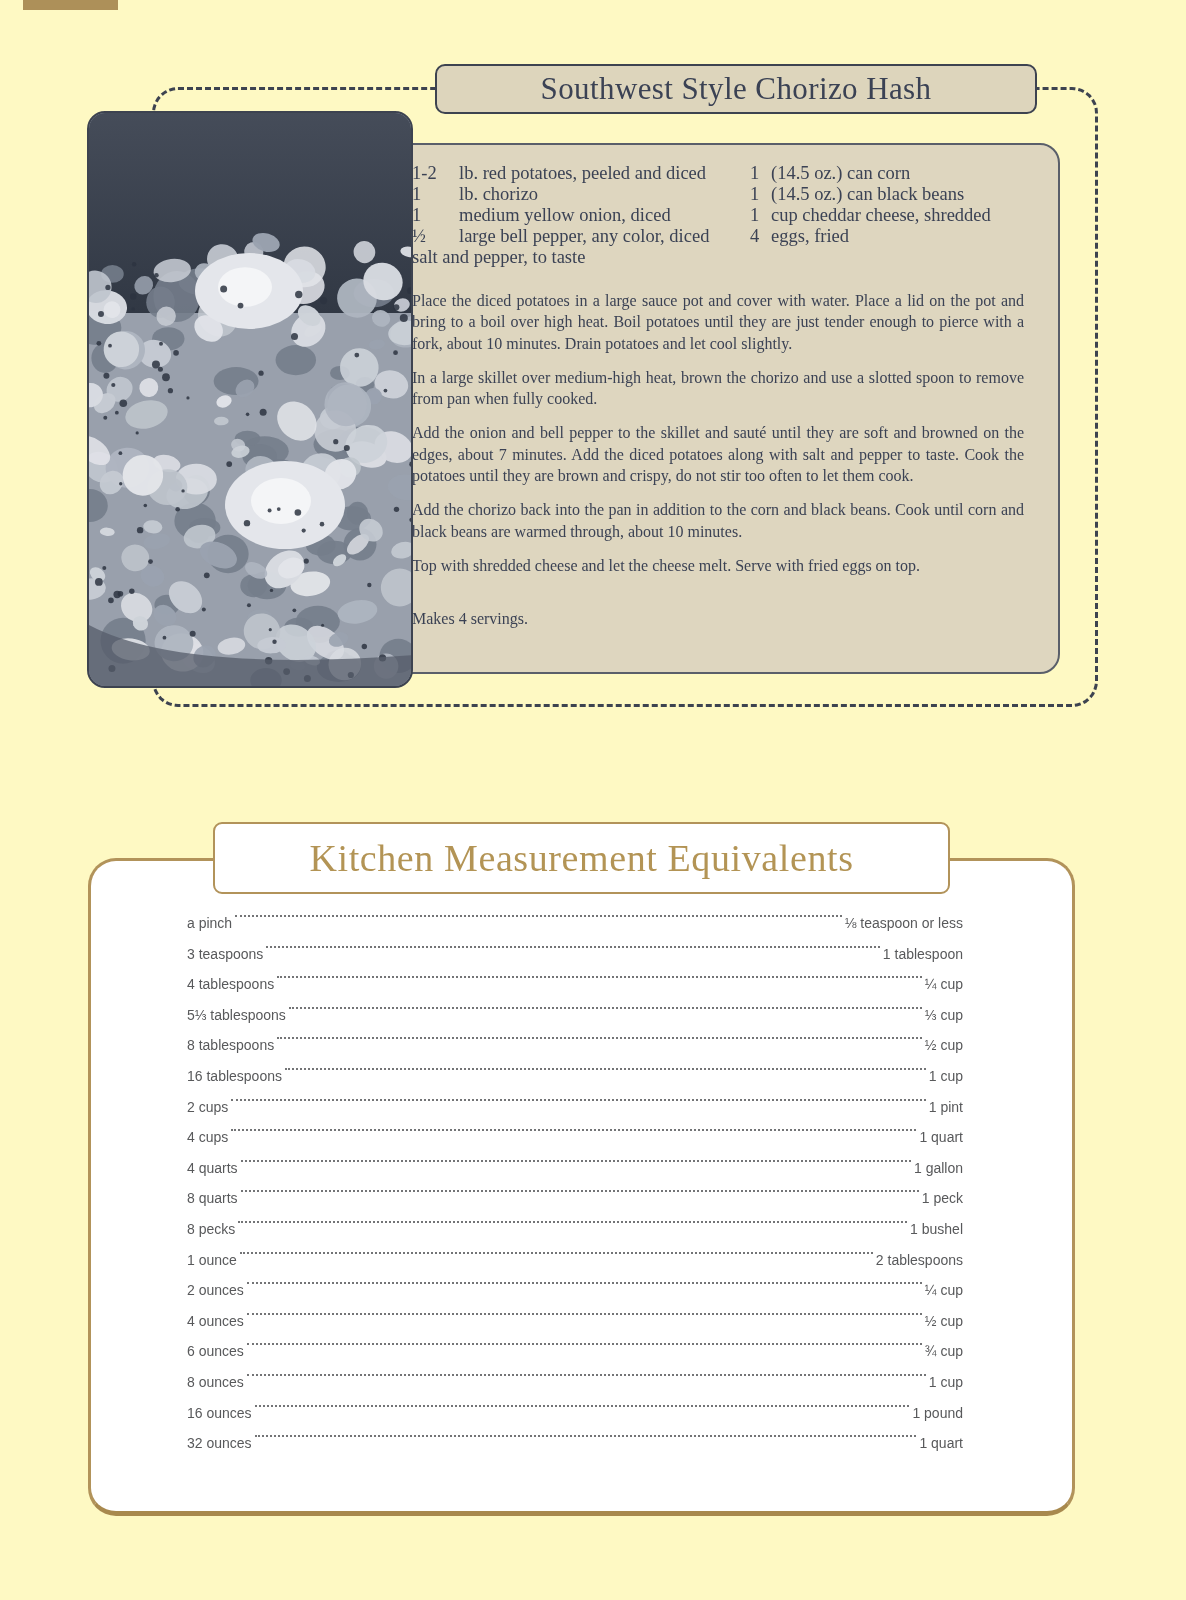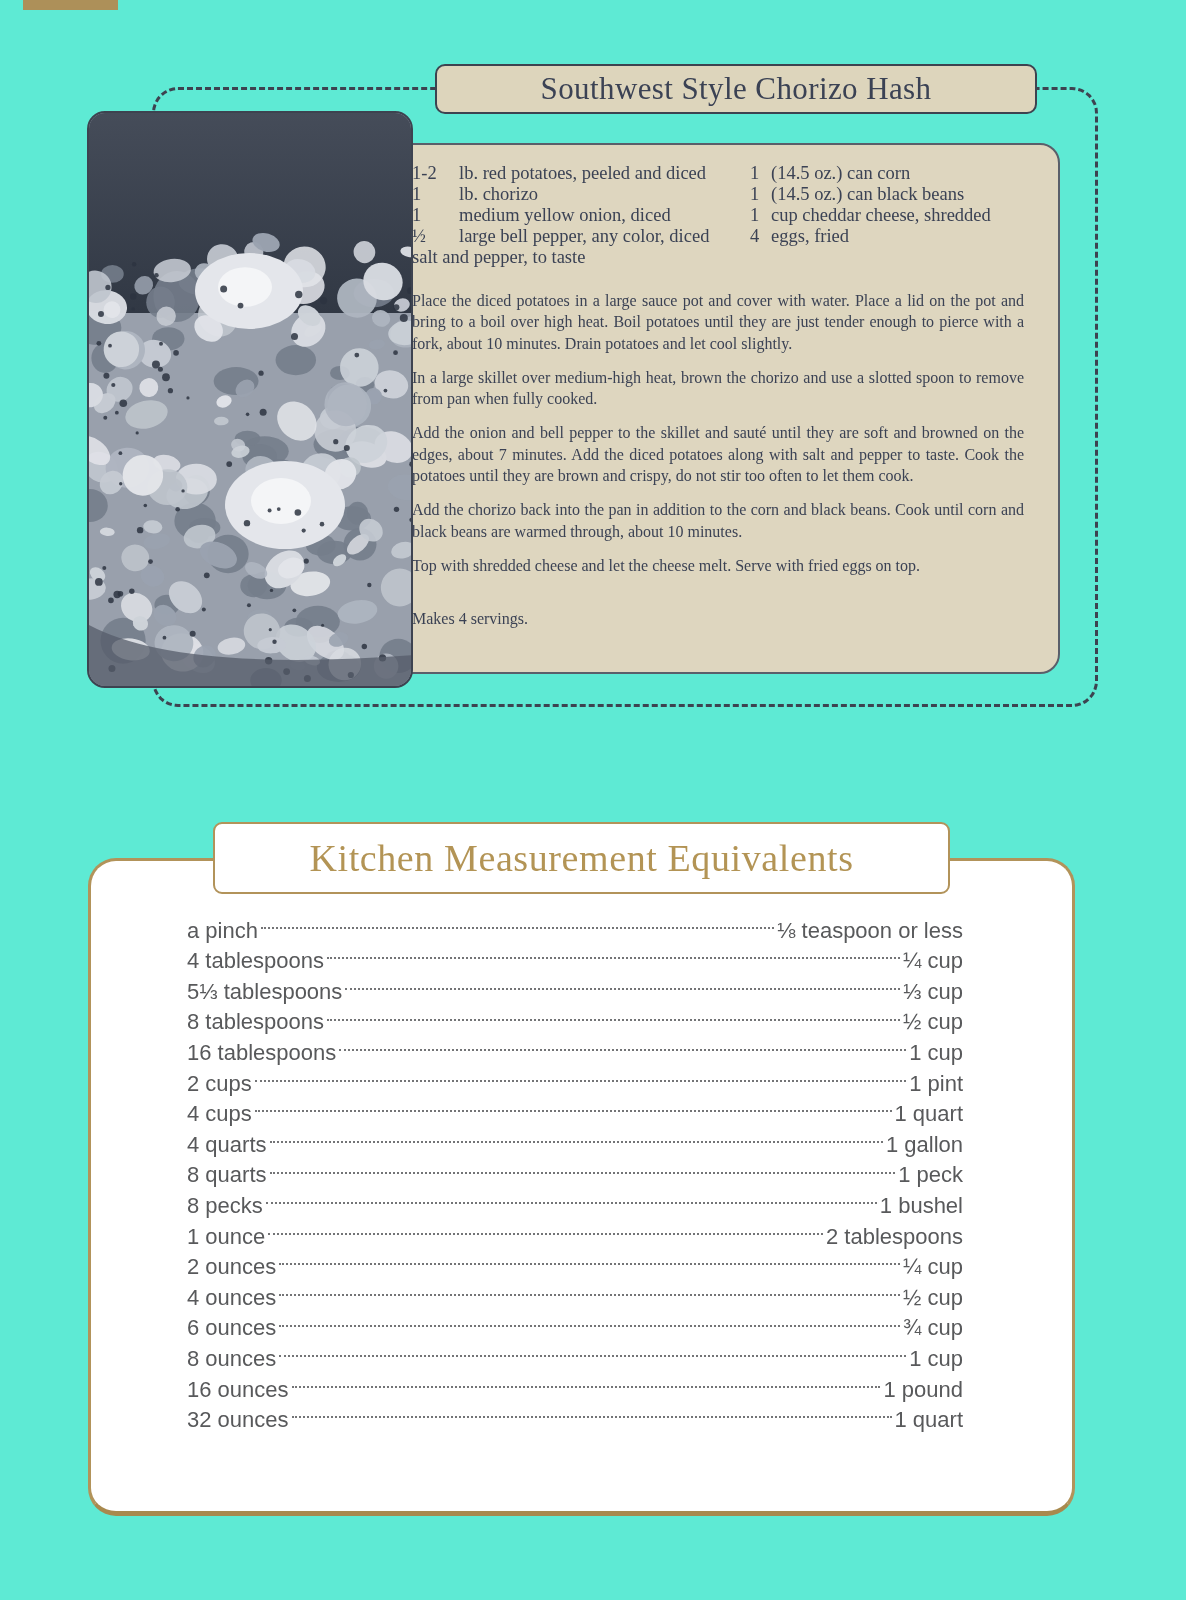--- a/index.html
+++ b/index.html
@@ -1,19 +1,19 @@
 <!DOCTYPE html>
 <html><head>
 <meta charset="utf-8">
 <style>
   * { margin: 0; padding: 0; box-sizing: border-box; }
   html, body { background: #ffffff; }
   body { font-family: "Liberation Serif", "DejaVu Serif", serif; }
 
-  .page { position: relative; width: 1186px; height: 1600px; background: #5eead4; overflow: hidden; }
+  .page { position: relative; width: 1186px; height: 1600px; background: #fef9c3; overflow: hidden; }
 
   .corner-accent { position: absolute; left: 23px; top: 0; width: 95px; height: 10px; background: #ad9059; }
 
   
   .recipe-card { position: absolute; left: 152px; top: 87px; width: 946px; height: 620px;
                  border: 3px dashed #3d4350; border-radius: 26px; }
 
   .recipe-title-box { position: absolute; left: 435px; top: 64px; width: 602px; height: 50px;
                       background: #ddd5bc; border: 2px solid #3d4350; border-radius: 10px;
                       display: flex; align-items: center; justify-content: center; z-index: 3; }
@@ -43,23 +43,23 @@
   .meas-box { position: absolute; left: 88px; top: 858px; width: 987px; height: 658px;
               background: #ffffff; border: 3px solid #b2935a; border-bottom-width: 5px;
               border-bottom-color: #a8894e; border-radius: 28px; z-index: 1; }
 
   .meas-title-box { position: absolute; left: 213px; top: 822px; width: 737px; height: 72px;
                     background: #ffffff; border: 2.5px solid #b2935a; border-radius: 9px;
                     display: flex; align-items: center; justify-content: center; z-index: 2; }
   .meas-title-box h2 { font-size: 38px; font-weight: 500; color: #b39455; letter-spacing: 0.6px; }
 
   .meas-list { position: absolute; left: 187px; top: 915px; width: 776px; z-index: 3; }
-  .meas-row { display: flex; align-items: center; height: 30.6px;
+  .meas-row { display: flex; align-items: flex-start; height: 30.6px;
               font-family: "Liberation Sans", "DejaVu Sans", sans-serif;
-              font-size: 22px; color: #58595b; }
+              font-size: 14px; color: #58595b; }
   .m-from, .m-to { white-space: nowrap; line-height: 1.15; }
   .dots { flex: 1; border-bottom: 2.5px dotted #737476; margin: 0 3px 5px; }
 </style>
 </head>
 <body>
 
 <div class="page">
 
   <div class="corner-accent"></div>
 
@@ -382,20 +382,25 @@
     <h2>Kitchen Measurement Equivalents</h2>
   </div>
 
   <div class="meas-list">
       <div class="meas-row">
         <span class="m-from">a pinch</span>
         <span class="dots"></span>
         <span class="m-to">⅛ teaspoon or less</span>
       </div>
       <div class="meas-row">
+        <span class="m-from">3 teaspoons</span>
+        <span class="dots"></span>
+        <span class="m-to">1 tablespoon</span>
+      </div>
+      <div class="meas-row">
         <span class="m-from">4 tablespoons</span>
         <span class="dots"></span>
         <span class="m-to">¼ cup</span>
       </div>
       <div class="meas-row">
         <span class="m-from">5⅓ tablespoons</span>
         <span class="dots"></span>
         <span class="m-to">⅓ cup</span>
       </div>
       <div class="meas-row">

